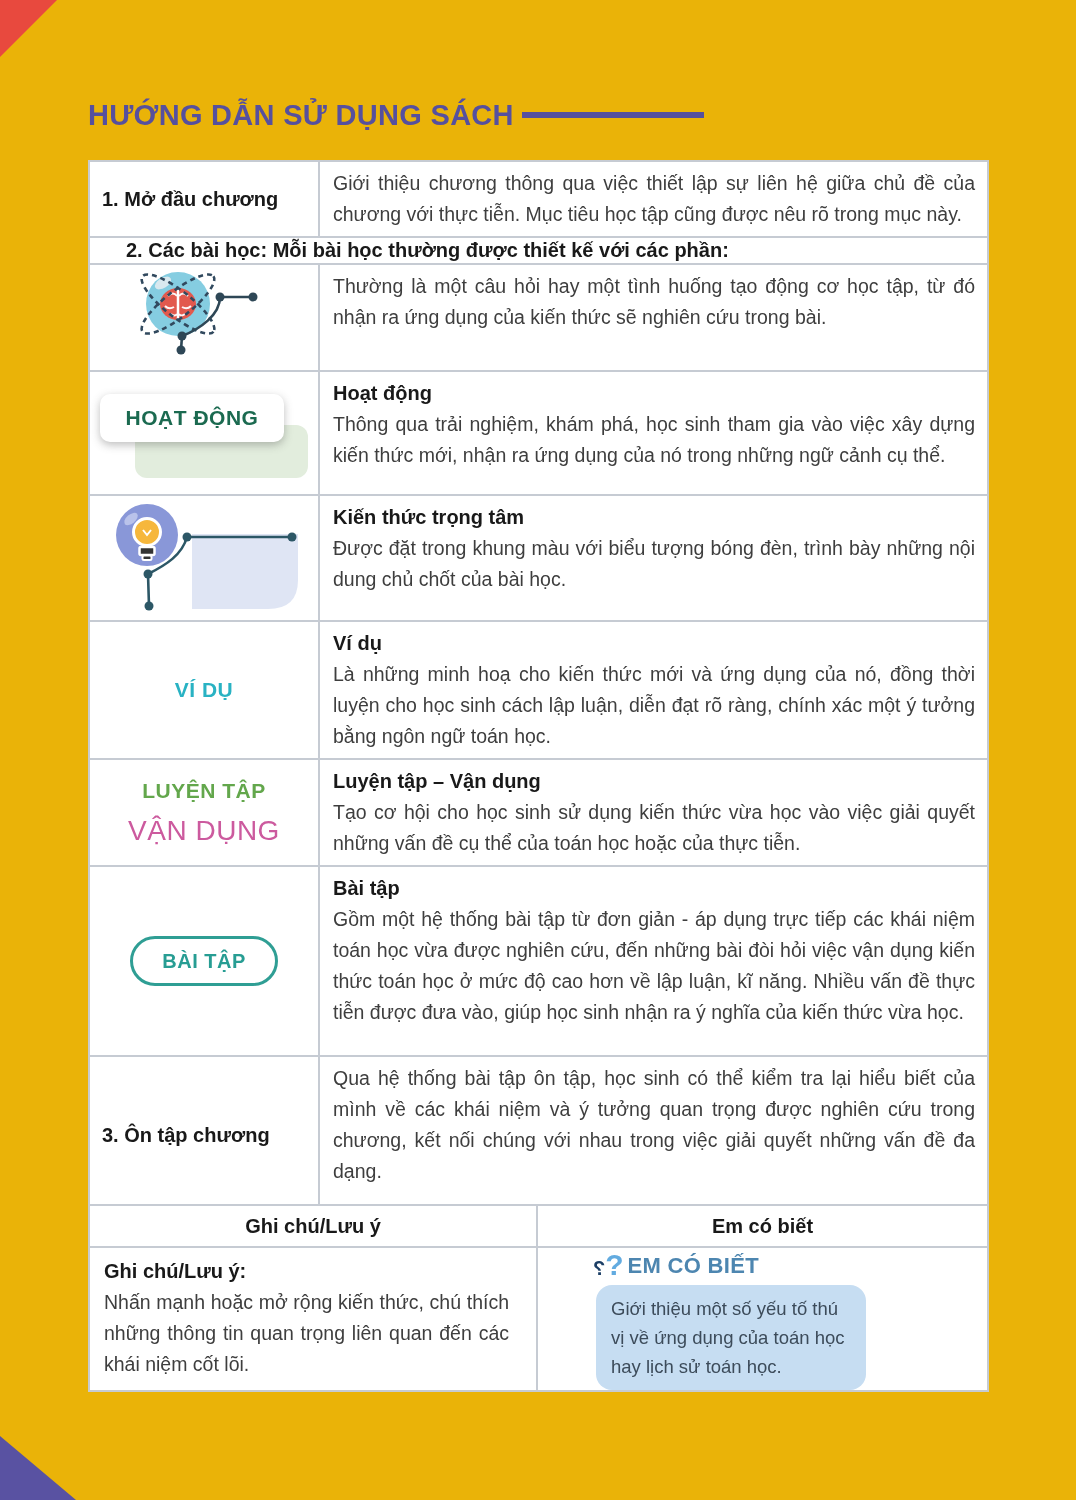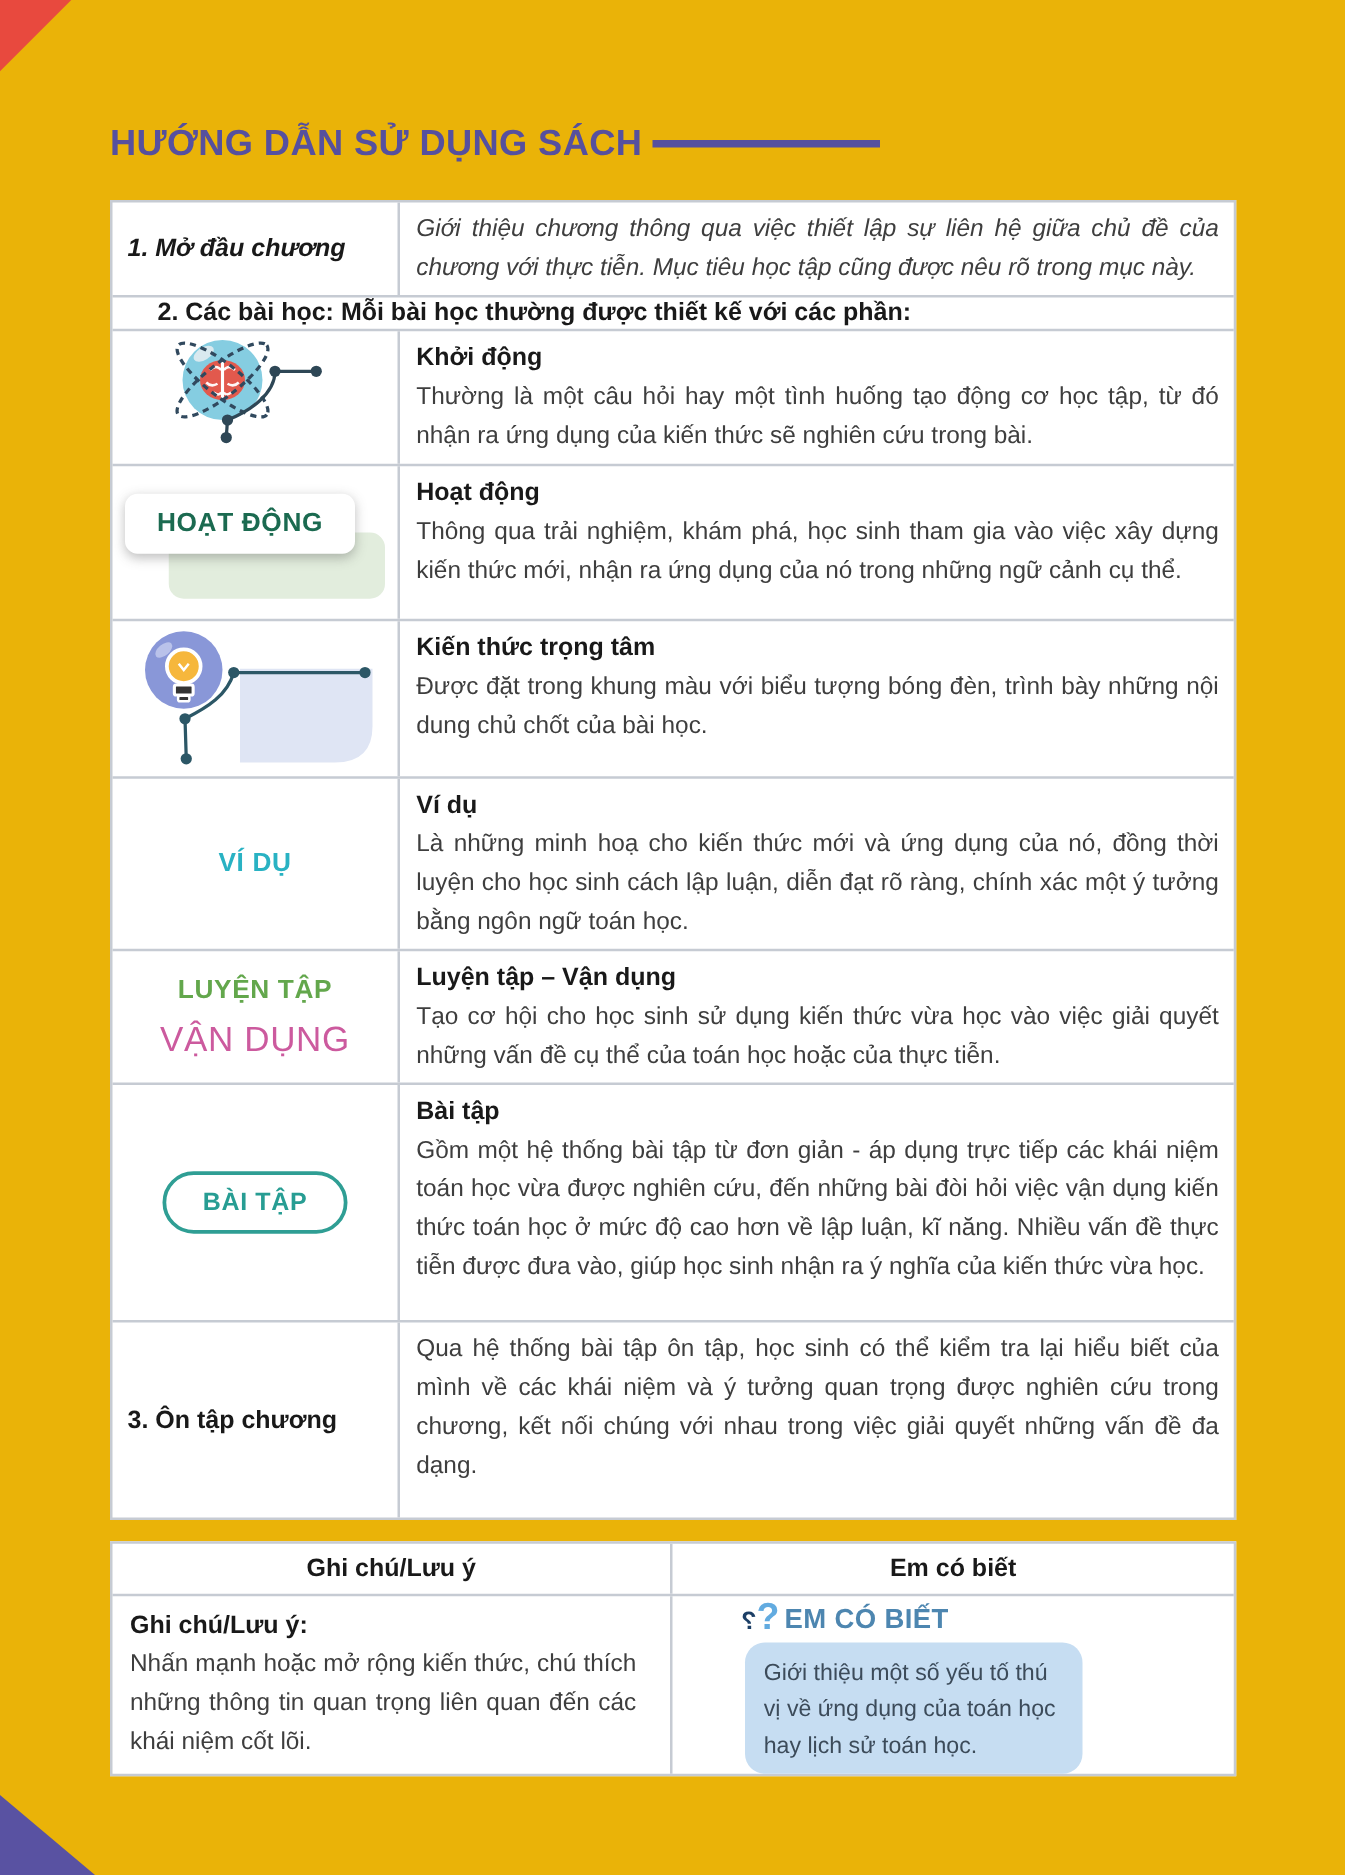--- a/index.html
+++ b/index.html
@@ -20,21 +20,21 @@
 
   
   .title-row { position:absolute; left:88px; top:99px; width:901px; }
   .page-title { font-size:29px; font-weight:bold; color:#56509e; letter-spacing:0.3px; }
   .title-rule { position:absolute; left:434px; top:13px; width:182px; height:6px; background:#56509e; }
 
   
   .gtable { position:absolute; left:88px; top:160px; width:901px;
     border:2px solid #c6cbd3; background:#fff; }
   .g-row { display:flex; border-top:2px solid #c6cbd3; }
-  .g-row.first { border-top:none;font-style:italic; }
+  .g-row.first { border-top:none; }
   .cell-l { width:230px; border-right:2px solid #c6cbd3; flex:0 0 230px; }
   .cell-r { flex:1; padding:6px 12px 6px 13px; }
   .r1 .cell-l, .r1 .cell-r { min-height:69px; }
   .r2-cell { min-height:25px; width:100%; padding:0 8px; display:flex; align-items:center;margin-left:28px; }
   .r3 .cell-l, .r3 .cell-r { min-height:105px; }
   .r4 .cell-l, .r4 .cell-r { min-height:122px; }
   .r5 .cell-l, .r5 .cell-r { min-height:124px; }
   .r6 .cell-l, .r6 .cell-r { min-height:130px; }
   .r7 .cell-l, .r7 .cell-r { min-height:103px; }
   .r8 .cell-l, .r8 .cell-r { min-height:188px; }
@@ -67,21 +67,21 @@
   .vd-label { font-size:28px; font-weight:normal; color:#cc5a9e; letter-spacing:0.5px; }
   .bt-pill { width:148px; height:50px; border:3.5px solid #2f9e94; border-radius:26px;
     display:flex; align-items:center; justify-content:center; }
   .bt-text { font-size:20px; font-weight:bold; color:#279d93; letter-spacing:0.5px; }
 
   
   .note { position:absolute; left:88px; top:1284px; width:901px;
     font-size:19.5px; color:#3e3e3e; }
 
   
-  .stable { position:absolute; left:88px; top:1233px; width:901px;
+  .stable { position:absolute; left:88px; top:1204px; width:901px;
     border:2px solid #c6cbd3; background:#fff; }
   .s-head { display:flex; border-bottom:2px solid #c6cbd3; }
   .s-head-cell { min-height:40px; display:flex; align-items:center; justify-content:center;
     font-size:20px; font-weight:bold; color:#191919; }
   .s-col-l { width:448px; flex:0 0 448px; border-right:2px solid #c6cbd3; }
   .s-col-r { flex:1; }
   .s-body { display:flex; }
   .s-body .s-col-l { min-height:140px; padding:8px 27px 0 14px; }
   .s-body .s-col-r { min-height:140px; padding:4px 10px 0 0; }
 
@@ -141,21 +141,20 @@
           </g>
           <g fill="#2e4756">
             <circle cx="82" cy="29" r="4.5"></circle>
               <circle cx="115" cy="29" r="4.5"></circle>
             <circle cx="44" cy="68" r="4.5"></circle>
               <circle cx="43" cy="82" r="4.5"></circle>
           </g>
         </svg>
       </div>
       <div class="cell-r">
-        <div class="cell-heading">Khởi động</div>
         <p class="body-text">Thường là một câu hỏi hay một tình huống tạo động cơ học tập, từ đó nhận ra ứng dụng của kiến thức sẽ nghiên cứu trong bài.</p>
       </div>
     </div>
 
     <div class="g-row r4">
       <div class="cell-l hd-cell">
         <div class="hd-wrap">
           <div class="hd-back"></div>
           <div class="hd-card">
             <span class="hd-text">HOẠT ĐỘNG</span>

